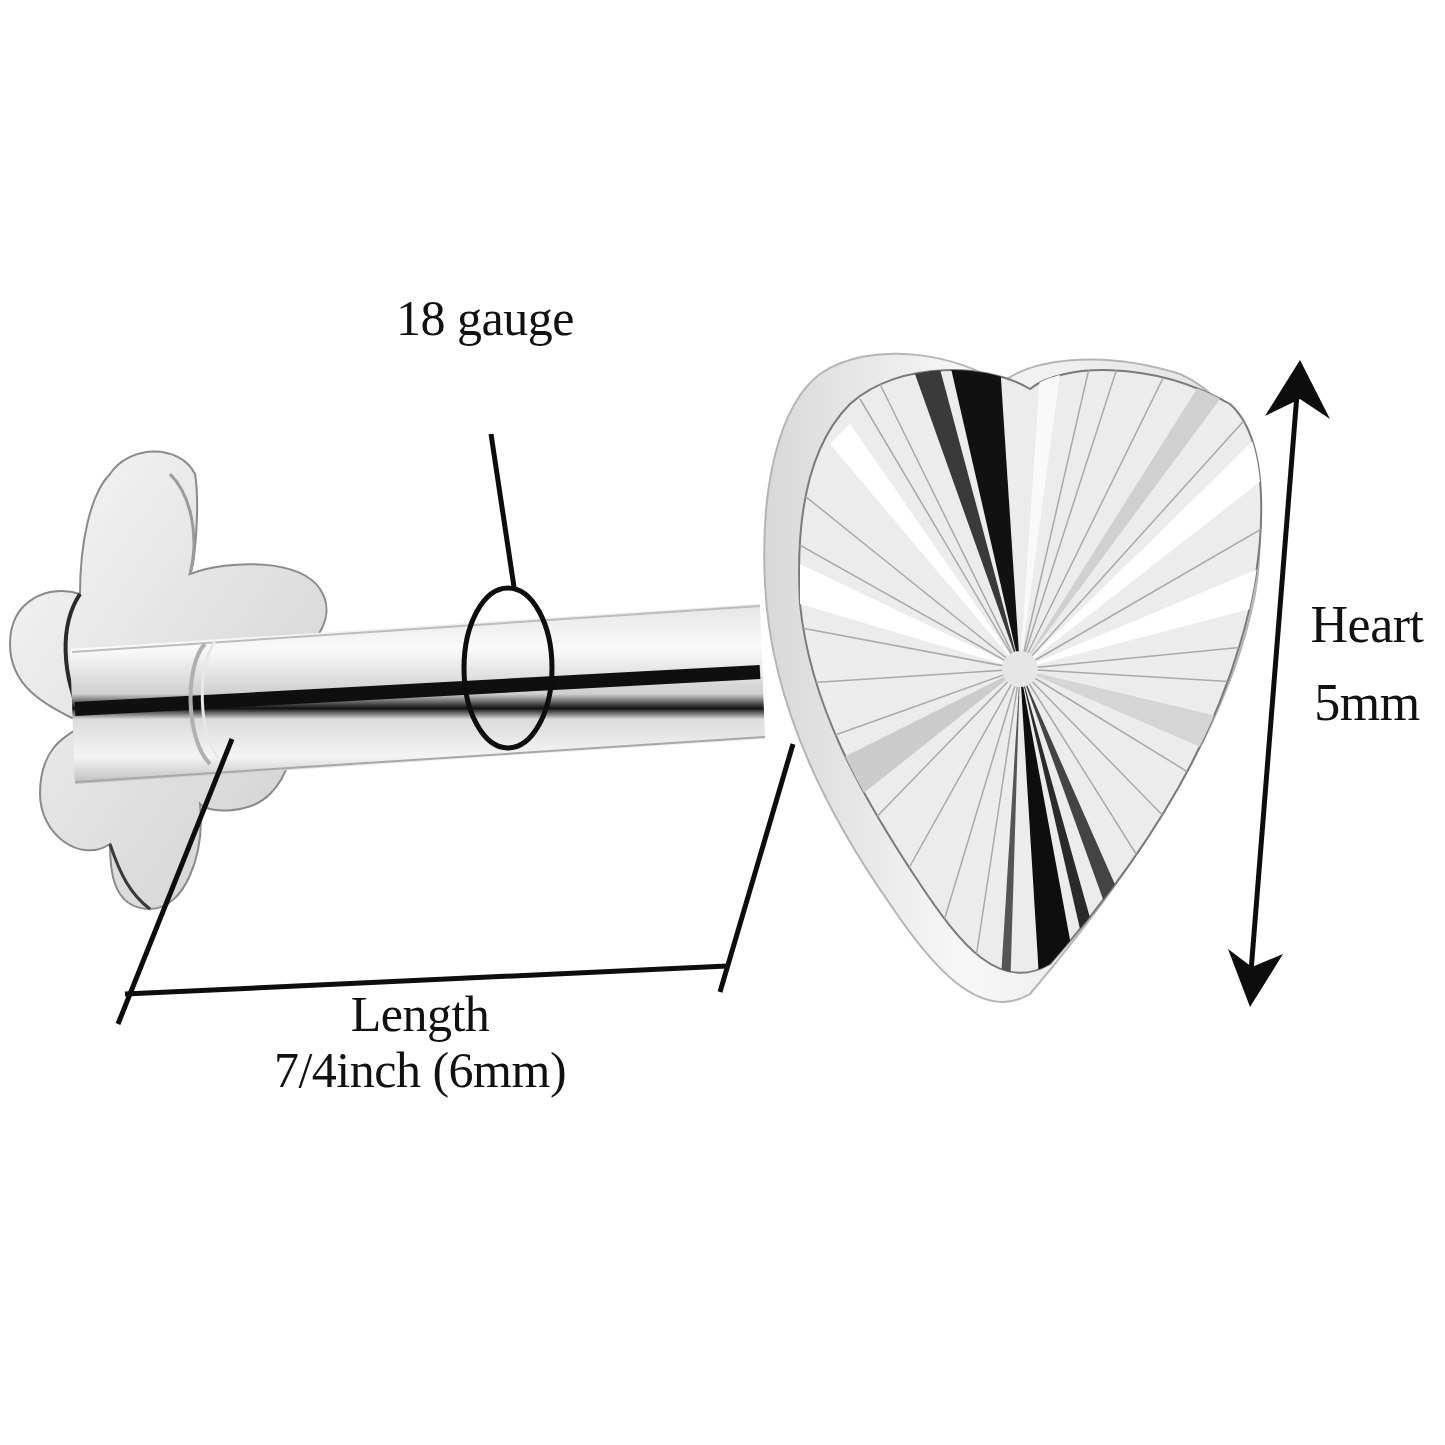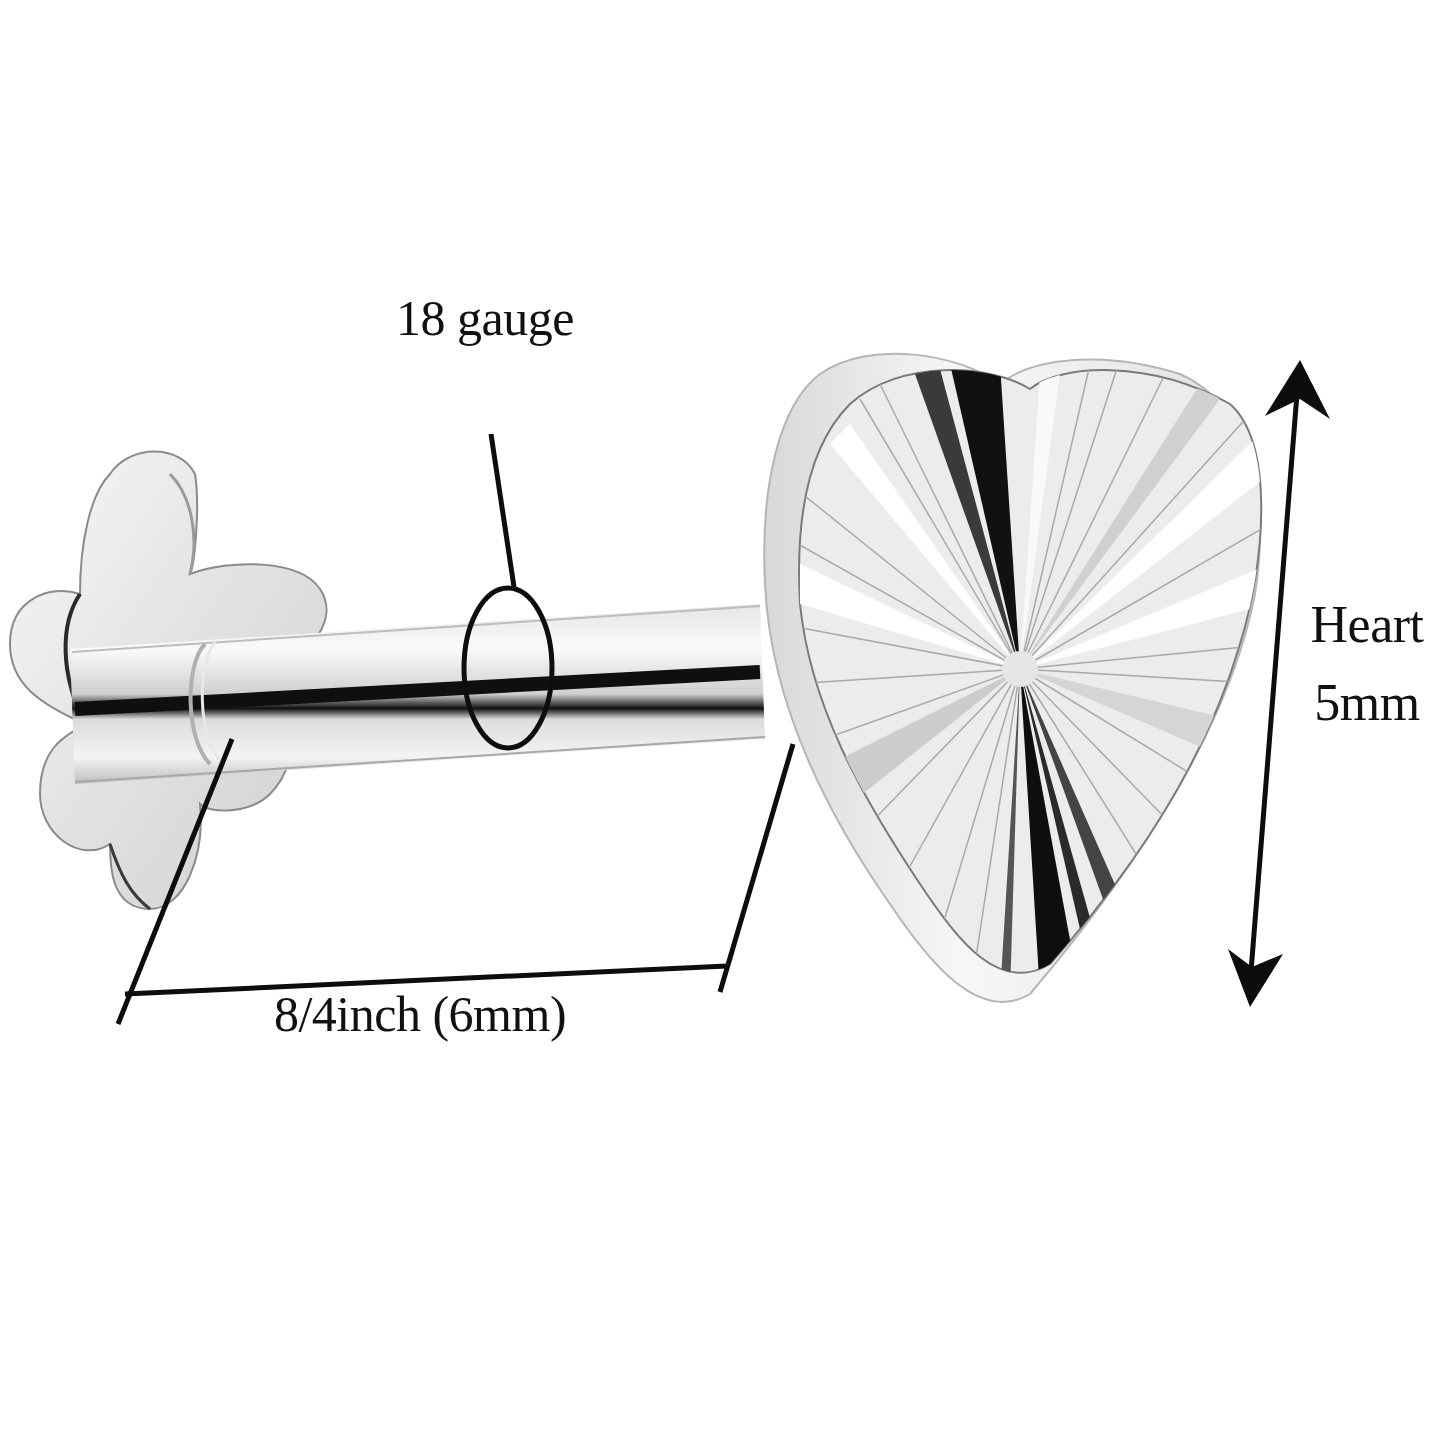--- a/index.html
+++ b/index.html
@@ -136,20 +136,21 @@
       <polygon points="1300,356 1265,412 1300,395 1330,415" fill="#0d0d0d"></polygon>
       <polygon points="1250,1003 1228,945 1252,963 1283,950" fill="#0d0d0d"></polygon>
     </g>
   </svg>
 
   <div class="label gauge-label">
     <span>18 gauge</span>
   </div>
 
   <div class="label length-label">
-    <span>8/4inch (6mm)</span>
+    <span>Length</span>
+    <span>7/4inch (6mm)</span>
   </div>
 
   <div class="label heart-label">
     <span>Heart</span>
     <span>5mm</span>
   </div>
 </div>
 
 </body></html>

